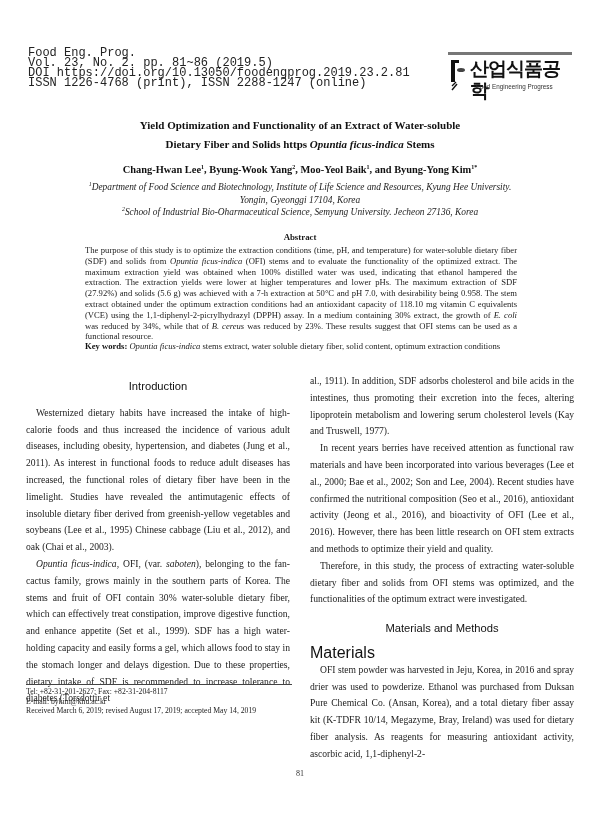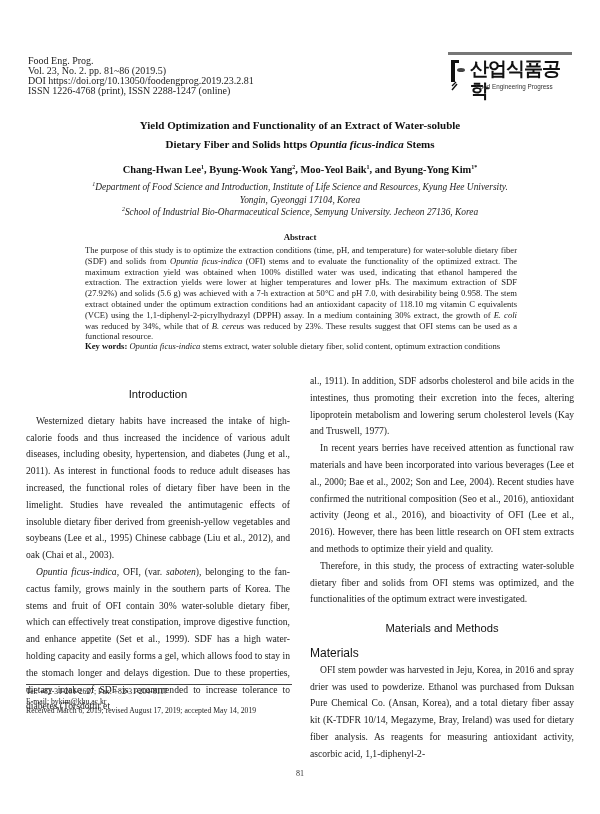--- a/index.html
+++ b/index.html
@@ -1,18 +1,18 @@
 <!DOCTYPE html>
 <html><head>
 <meta charset="utf-8">
 <style>
   html, body { margin: 0; padding: 0; background: #ffffff; }
   body { width: 600px; height: 814px; position: relative; overflow: hidden;
          font-family: "Liberation Serif", "DejaVu Serif", serif; color: #1a1a1a; }
-  .journal-info { position: absolute; left: 28px; top: 56px; font-size: 10px; line-height: 10px; color: #222; }
+  .journal-info { position: absolute; left: 28px; top: 48px; font-size: 12px; line-height: 10px; color: #222; font-family: Liberation Mono, monospace; }
   .journal-info div { white-space: nowrap; }
 
   .logo { position: absolute; left: 448px; top: 52px; width: 124px; height: 44px; }
   .logo .bar { position: absolute; left: 0; top: 0; width: 124px; height: 3px; background: #777; }
   .logo .mark { position: absolute; left: 3px; top: 8px; width: 14px; height: 32px; }
   .logo .ko { position: absolute; left: 22px; top: 5px; font-family: "DejaVu Sans", sans-serif;
               font-weight: bold; font-size: 19px; letter-spacing: -1px; color: #111; line-height: 22px; }
   .logo .en { position: absolute; left: 28px; top: 31px; font-family: "Liberation Sans", sans-serif;
               font-size: 6.3px; color: #333; white-space: nowrap; }
 
@@ -28,21 +28,21 @@
                    font-weight: bold; font-size: 8.8px; }
   .abstract { position: absolute; left: 85px; width: 432px; top: 245px; font-size: 8.6px;
               line-height: 10.8px; text-align: justify; color: #222; }
   .keywords { position: absolute; left: 85px; width: 450px; top: 341px; font-size: 8.6px; color: #222; white-space: nowrap; }
   .keywords b { color: #111; }
 
   .col { position: absolute; width: 264px; font-size: 9.6px; line-height: 16.8px; text-align: justify; color: #222; }
   .col-left { left: 26px; }
   .col-right { left: 310px; }
   .sec-head { font-family: "Liberation Sans", sans-serif; font-size: 11.2px; text-align: center; color: #111; }
-  .sub-head { font-family: "Liberation Sans", sans-serif; font-size: 12px; color: #111; }
+  .sub-head { font-family: "Liberation Sans", sans-serif; font-size: 16px; color: #111; }
   p { margin: 0; text-indent: 10px; }
 
   .fn-rule { position: absolute; left: 26px; top: 684px; width: 266px; height: 1px; background: #444; }
   .footnote { position: absolute; left: 26px; width: 264px; top: 687px; font-size: 7.7px; line-height: 9.6px;
               text-align: justify; color: #222; }
   .page-num { position: absolute; left: 0; width: 600px; top: 769px; text-align: center; font-size: 8px; color: #333; }
 </style>
 </head>
 <body>
 
@@ -69,32 +69,32 @@
 <div class="title">
   <div>Yield Optimization and Functionality of an Extract of Water-soluble</div>
   <div><span>Dietary Fiber and Solids https </span><i>Opuntia ficus-indica</i><span> Stems</span></div>
 </div>
 
 <div class="authors">
   <span><span>Chang-Hwan Lee</span><sup>1</sup><span>, </span></span><span><span>Byung-Wook Yang</span><sup>2</sup><span>, </span></span><span><span>Moo-Yeol Baik</span><sup>1</sup><span>, and </span></span><span><span>Byung-Yong Kim</span><sup>1*</sup></span>
 </div>
 
 <div class="affil">
-  <div><sup>1</sup><span>Department of Food Science and Introduction, Institute of Life Science and Resources, Kyung Hee University.</span></div>
+  <div><sup>1</sup><span>Department of Food Science and Biotechnology, Institute of Life Science and Resources, Kyung Hee University.</span></div>
   <div>Yongin, Gyeonggi 17104, Korea</div>
   <div><sup>2</sup><span>School of Industrial Bio-Oharmaceutical Science, Semyung University. Jecheon 27136, Korea</span></div>
 </div>
 
 <div class="abstract-head">Abstract</div>
 <div class="abstract"><span>The purpose of this study is to optimize the extraction conditions (time, pH, and temperature) for water-soluble dietary fiber (SDF) and solids from </span><i>Opuntia ficus-indica</i><span> (OFI) stems and to evaluate the functionality of the optimized extract. The maximum extraction yield was obtained when 100% distilled water was used, indicating that ethanol hampered the extraction. The extraction yields were lower at higher temperatures and lower pHs. The maximum extraction of SDF (27.92%) and solids (5.6 g) was achieved with a 7-h extraction at 50°C and pH 7.0, with desirability being 0.958. The stem extract obtained under the optimum extraction conditions had an antioxidant capacity of 118.10 mg vitamin C equivalents (VCE) using the 1,1-diphenyl-2-picrylhydrazyl (DPPH) assay. In a medium containing 30% extract, the growth of </span><i>E. coli</i><span> was reduced by 34%, while that of </span><i>B. cereus</i><span> was reduced by 23%. These results suggest that OFI stems can be used as a functional resource.</span></div>
 
 <div class="keywords"><b>Key words:</b> <i>Opuntia ficus-indica</i><span> stems extract, water soluble dietary fiber, solid content, optimum extraction conditions</span></div>
 
 <div class="col col-left" style="top: 378px;">
-  <div class="sec-head" style="margin-bottom: 10px; margin-top: 8px;">Introduction</div>
+  <div class="sec-head" style="margin-bottom: 10px;">Introduction</div>
   <p>Westernized dietary habits have increased the intake of high-calorie foods and thus increased the incidence of various adult diseases, including obesity, hypertension, and diabetes (Jung et al., 2011). As interest in functional foods to reduce adult diseases has increased, the functional roles of dietary fiber have been in the limelight. Studies have revealed the antimutagenic effects of insoluble dietary fiber derived from greenish-yellow vegetables and soybeans (Lee et al., 1995) Chinese cabbage (Liu et al., 2012), and oak (Chai et al., 2003).</p>
   <p><i>Opuntia ficus-indica</i><span>, OFI, (var. </span><i>saboten</i><span>), belonging to the fan-cactus family, grows mainly in the southern parts of Korea. The stems and fruit of OFI contain 30% water-soluble dietary fiber, which can effectively treat constipation, improve digestive function, and enhance appetite (Set et al., 1999). SDF has a high water-holding capacity and easily forms a gel, which allows food to stay in the stomach longer and delays digestion. Due to these properties, dietary intake of SDF is recommended to increase tolerance to diabetes (Torsdottir et</span></p>
 </div>
 
 <div class="col col-right" style="top: 373px;">
   <p style="text-indent:0;">al., 1911). In addition, SDF adsorbs cholesterol and bile acids in the intestines, thus promoting their excretion into the feces, altering lipoprotein metabolism and lowering serum cholesterol levels (Kay and Truswell, 1977).</p>
   <p>In recent years berries have received attention as functional raw materials and have been incorporated into various beverages (Lee et al., 2000; Bae et al., 2002; Son and Lee, 2004). Recent studies have confirmed the nutritional composition (Seo et al., 2016), antioxidant activity (Jeong et al., 2016), and bioactivity of OFI (Lee et al., 2016). However, there has been little research on OFI stem extracts and methods to optimize their yield and quality.</p>
   <p>Therefore, in this study, the process of extracting water-soluble dietary fiber and solids from OFI stems was optimized, and the functionalities of the optimum extract were investigated.</p>
   <div class="sec-head" style="margin-top: 12px; margin-bottom: 8px;">Materials and Methods</div>
   <div class="sub-head">Materials</div>

